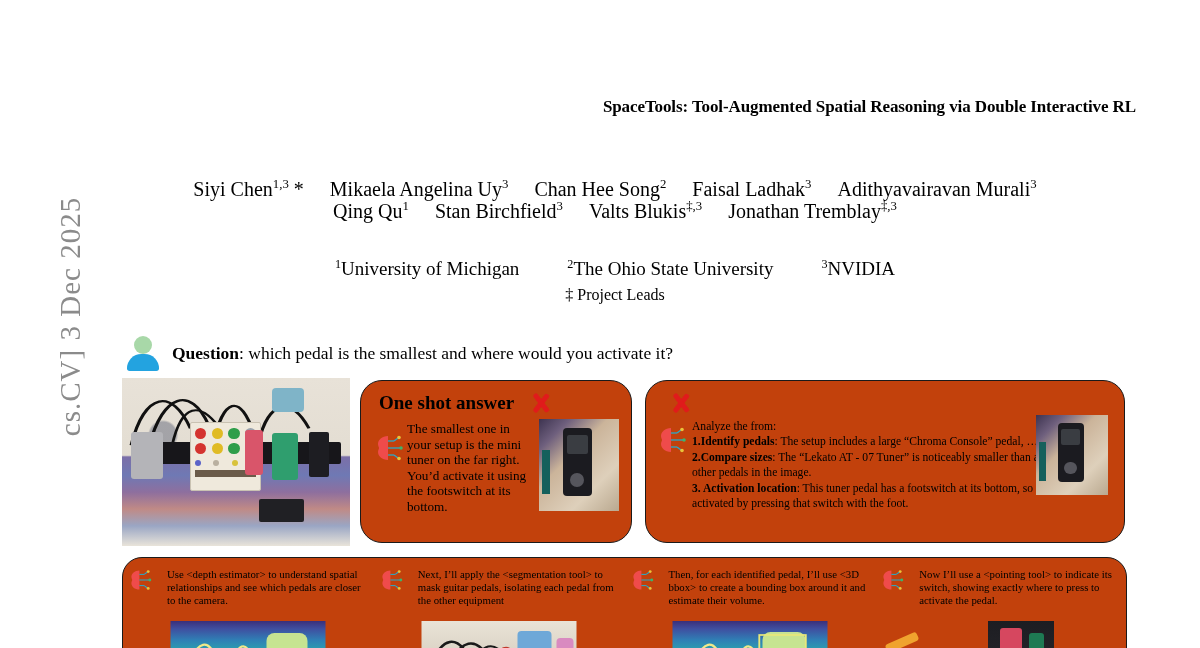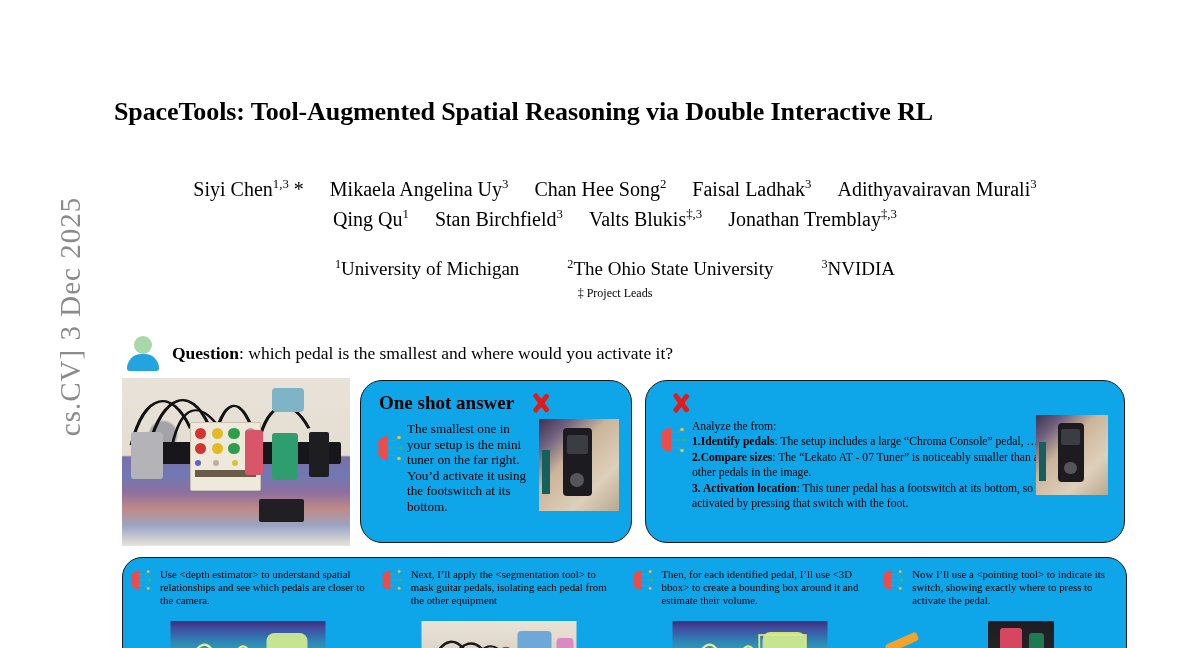--- a/index.html
+++ b/index.html
@@ -44,58 +44,58 @@
   .paper {
     position: absolute;
     left: 110px;
     top: 0;
     width: 1090px;
     height: 648px;
   }
 
   .title {
     position: absolute;
-    left: 4px;
+    left: 16px;
     top: 97px;
     width: 1010px;
-    text-align: left;
-    font-size: 26px;
+    text-align: right;
+    font-size: 17px;
     font-weight: bold;
     letter-spacing: -0.1px;
   }
 
   .authors {
     position: absolute;
     left: 0;
     width: 1010px;
     text-align: center;
     font-size: 20px;
   }
   .authors.line1 { top: 178px; }
-  .authors.line2 { top: 208px; }
+  .authors.line2 { top: 200px; }
   .authors .name { white-space: nowrap; }
   .authors .gap { display: inline-block; width: 26px; }
   sup { font-size: 0.64em; vertical-align: super; line-height: 0; text-align: right; }
 
   .affils {
     position: absolute;
     left: 0;
     width: 1010px;
     text-align: center;
     font-size: 19px;
     top: 258px;
   }
   .affils .gap { display: inline-block; width: 48px; }
   .leads {
     position: absolute;
     left: 0;
     width: 1010px;
     text-align: center;
     top: 286px;
-    font-size: 12px;
+    font-size: 16px;
   }
 
   
   .question-row {
     position: absolute;
     left: 16px;
     top: 333px;
     width: 1000px;
     height: 40px;
     display: flex;
@@ -130,21 +130,21 @@
     font-size: 17.5px;
     white-space: nowrap;
   }
   .question-text b { font-weight: bold; text-align: center; }
 
   
   .card {
     position: absolute;
     border: 1.6px solid #1a1a1a;
     border-radius: 22px;
-    background: #0ea5e9;
+    background: #c2410c;
     box-sizing: border-box;
   }
 
   .card-title {
     font-weight: bold;
     font-size: 19px;
     display: flex;
     align-items: center;
     gap: 14px;
   }
@@ -314,21 +314,21 @@
   }
   .tool-step {
     flex: 1 1 25%;
     position: relative;
     padding: 10px 8px 0 6px;
     box-sizing: border-box;
   }
   .tool-head {
     display: flex;
     align-items: flex-start;
-    gap: 7px;
+    gap: 14px;
   }
   .tool-text {
     font-size: 10.8px;
     line-height: 1.22;
   }
   .tool-img {
     position: absolute;
     left: 50%;
     transform: translateX(-50%);
     top: 63px;

